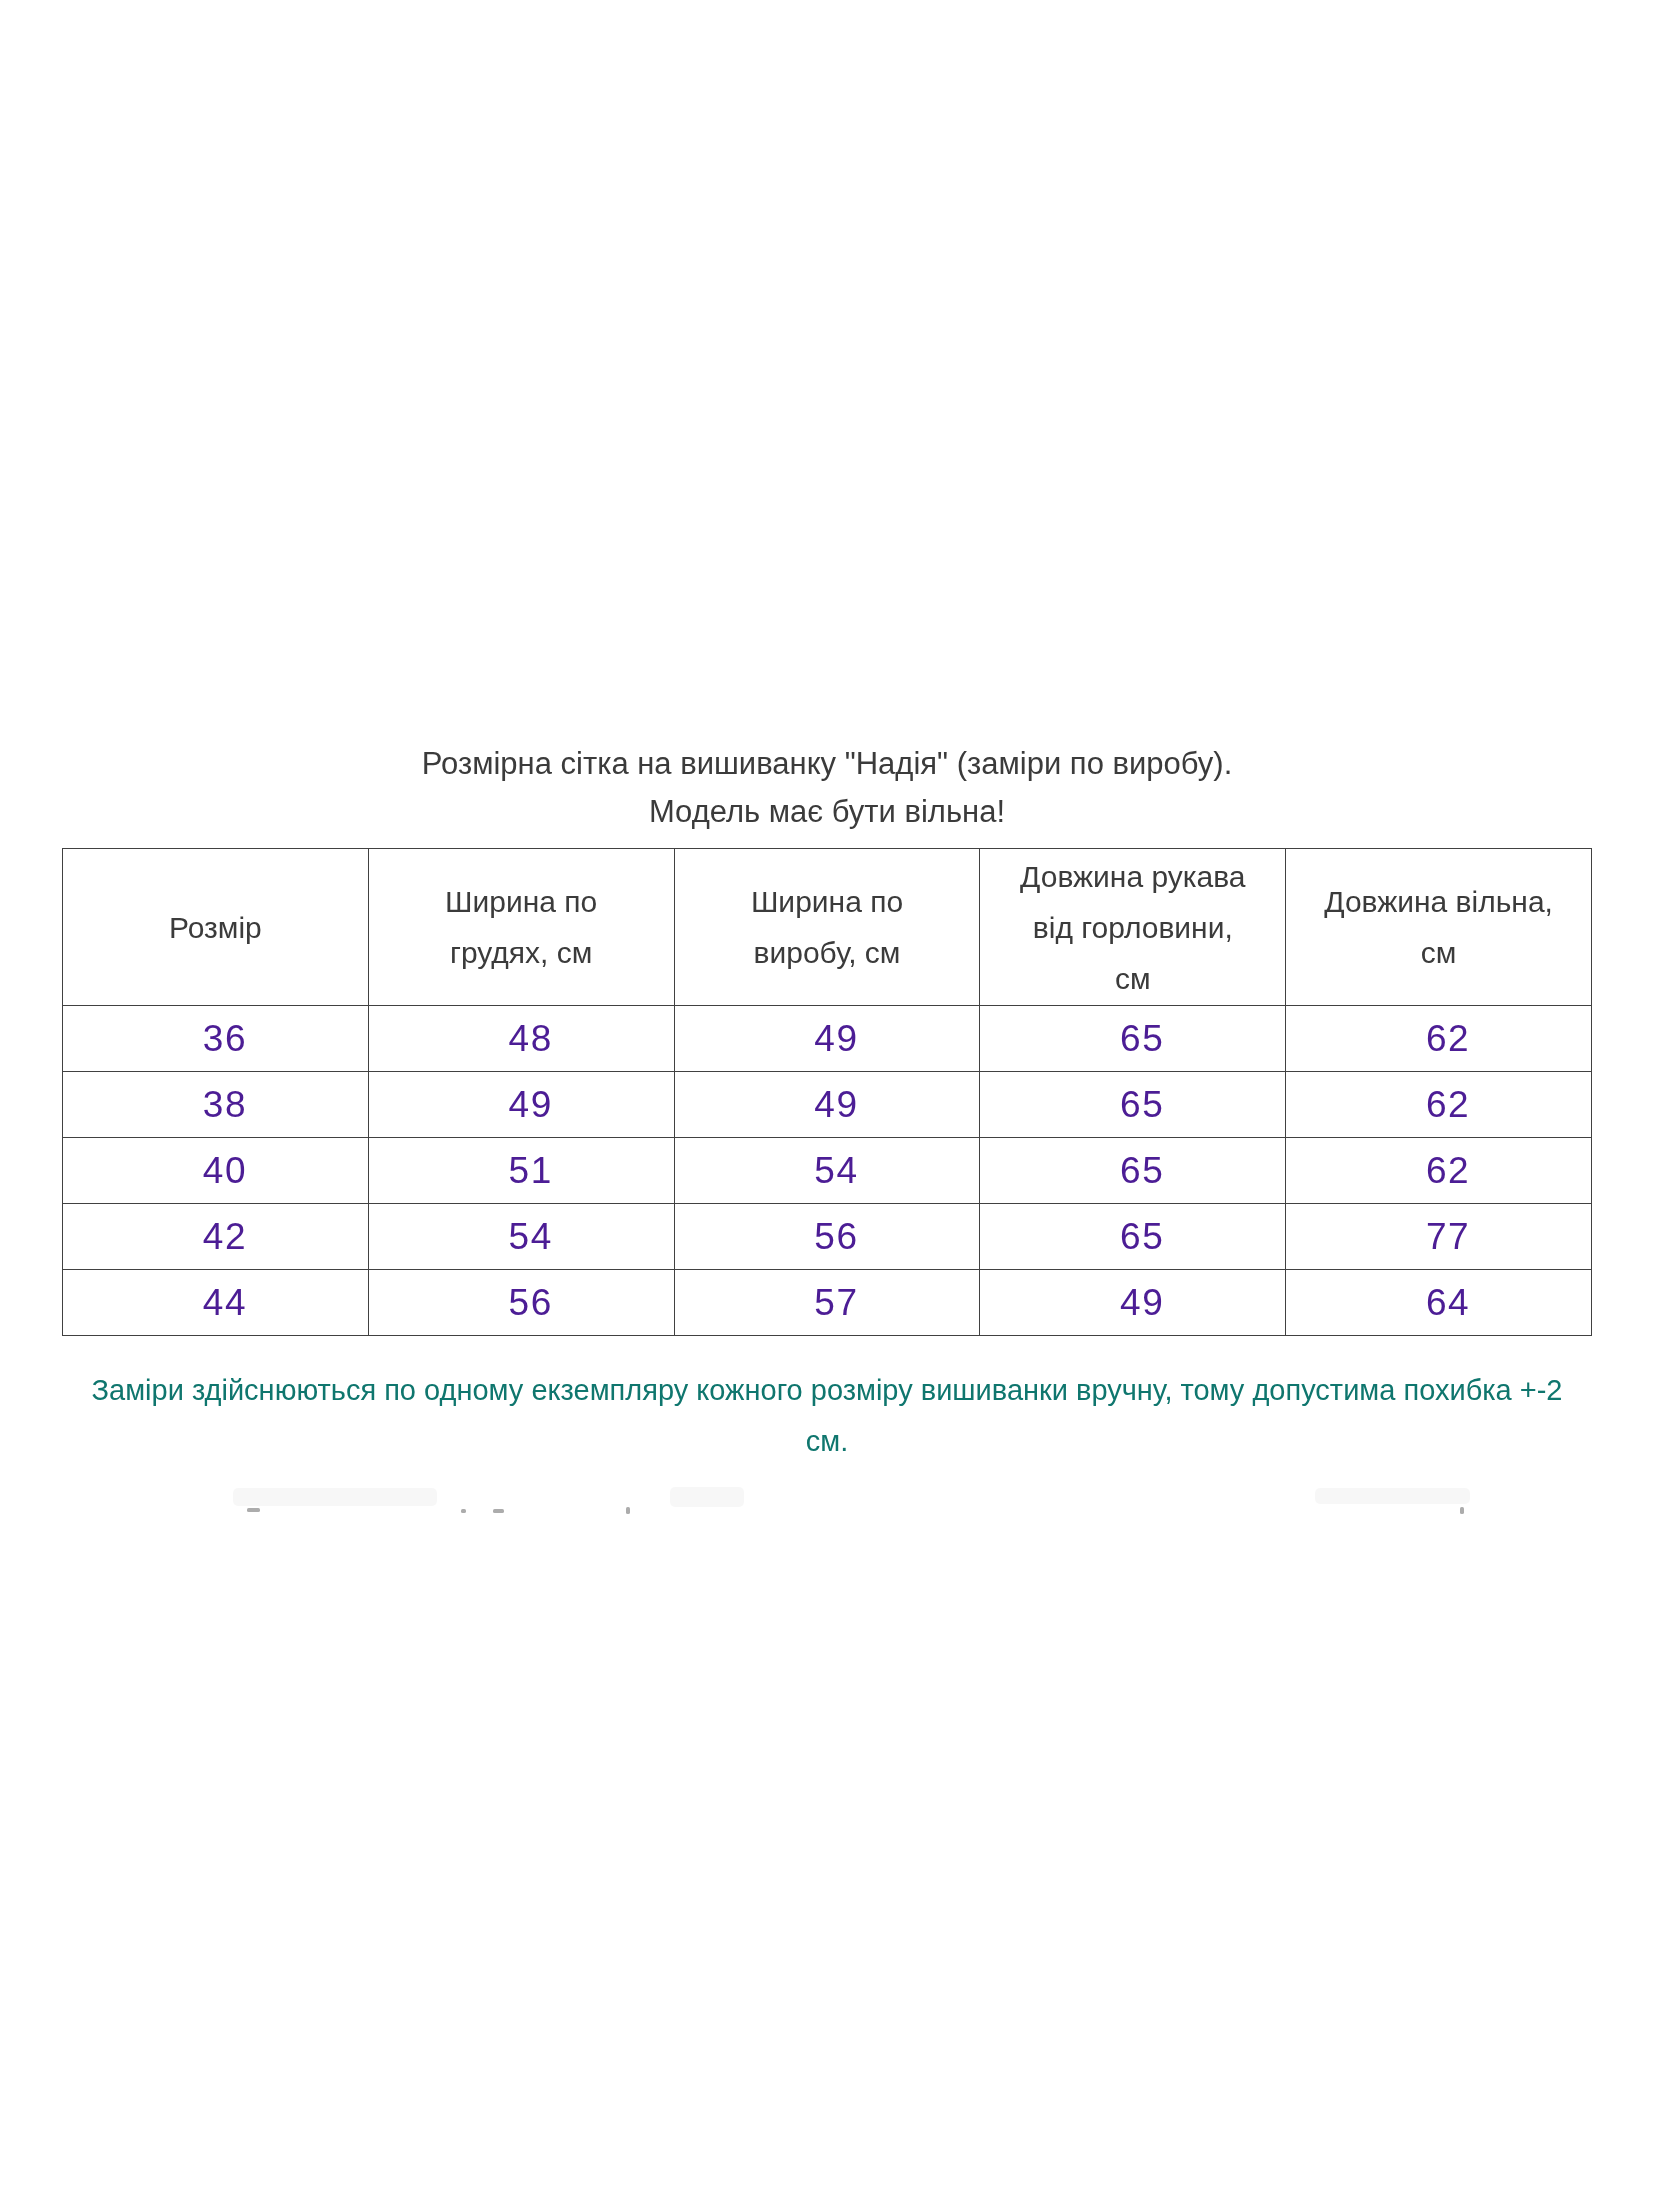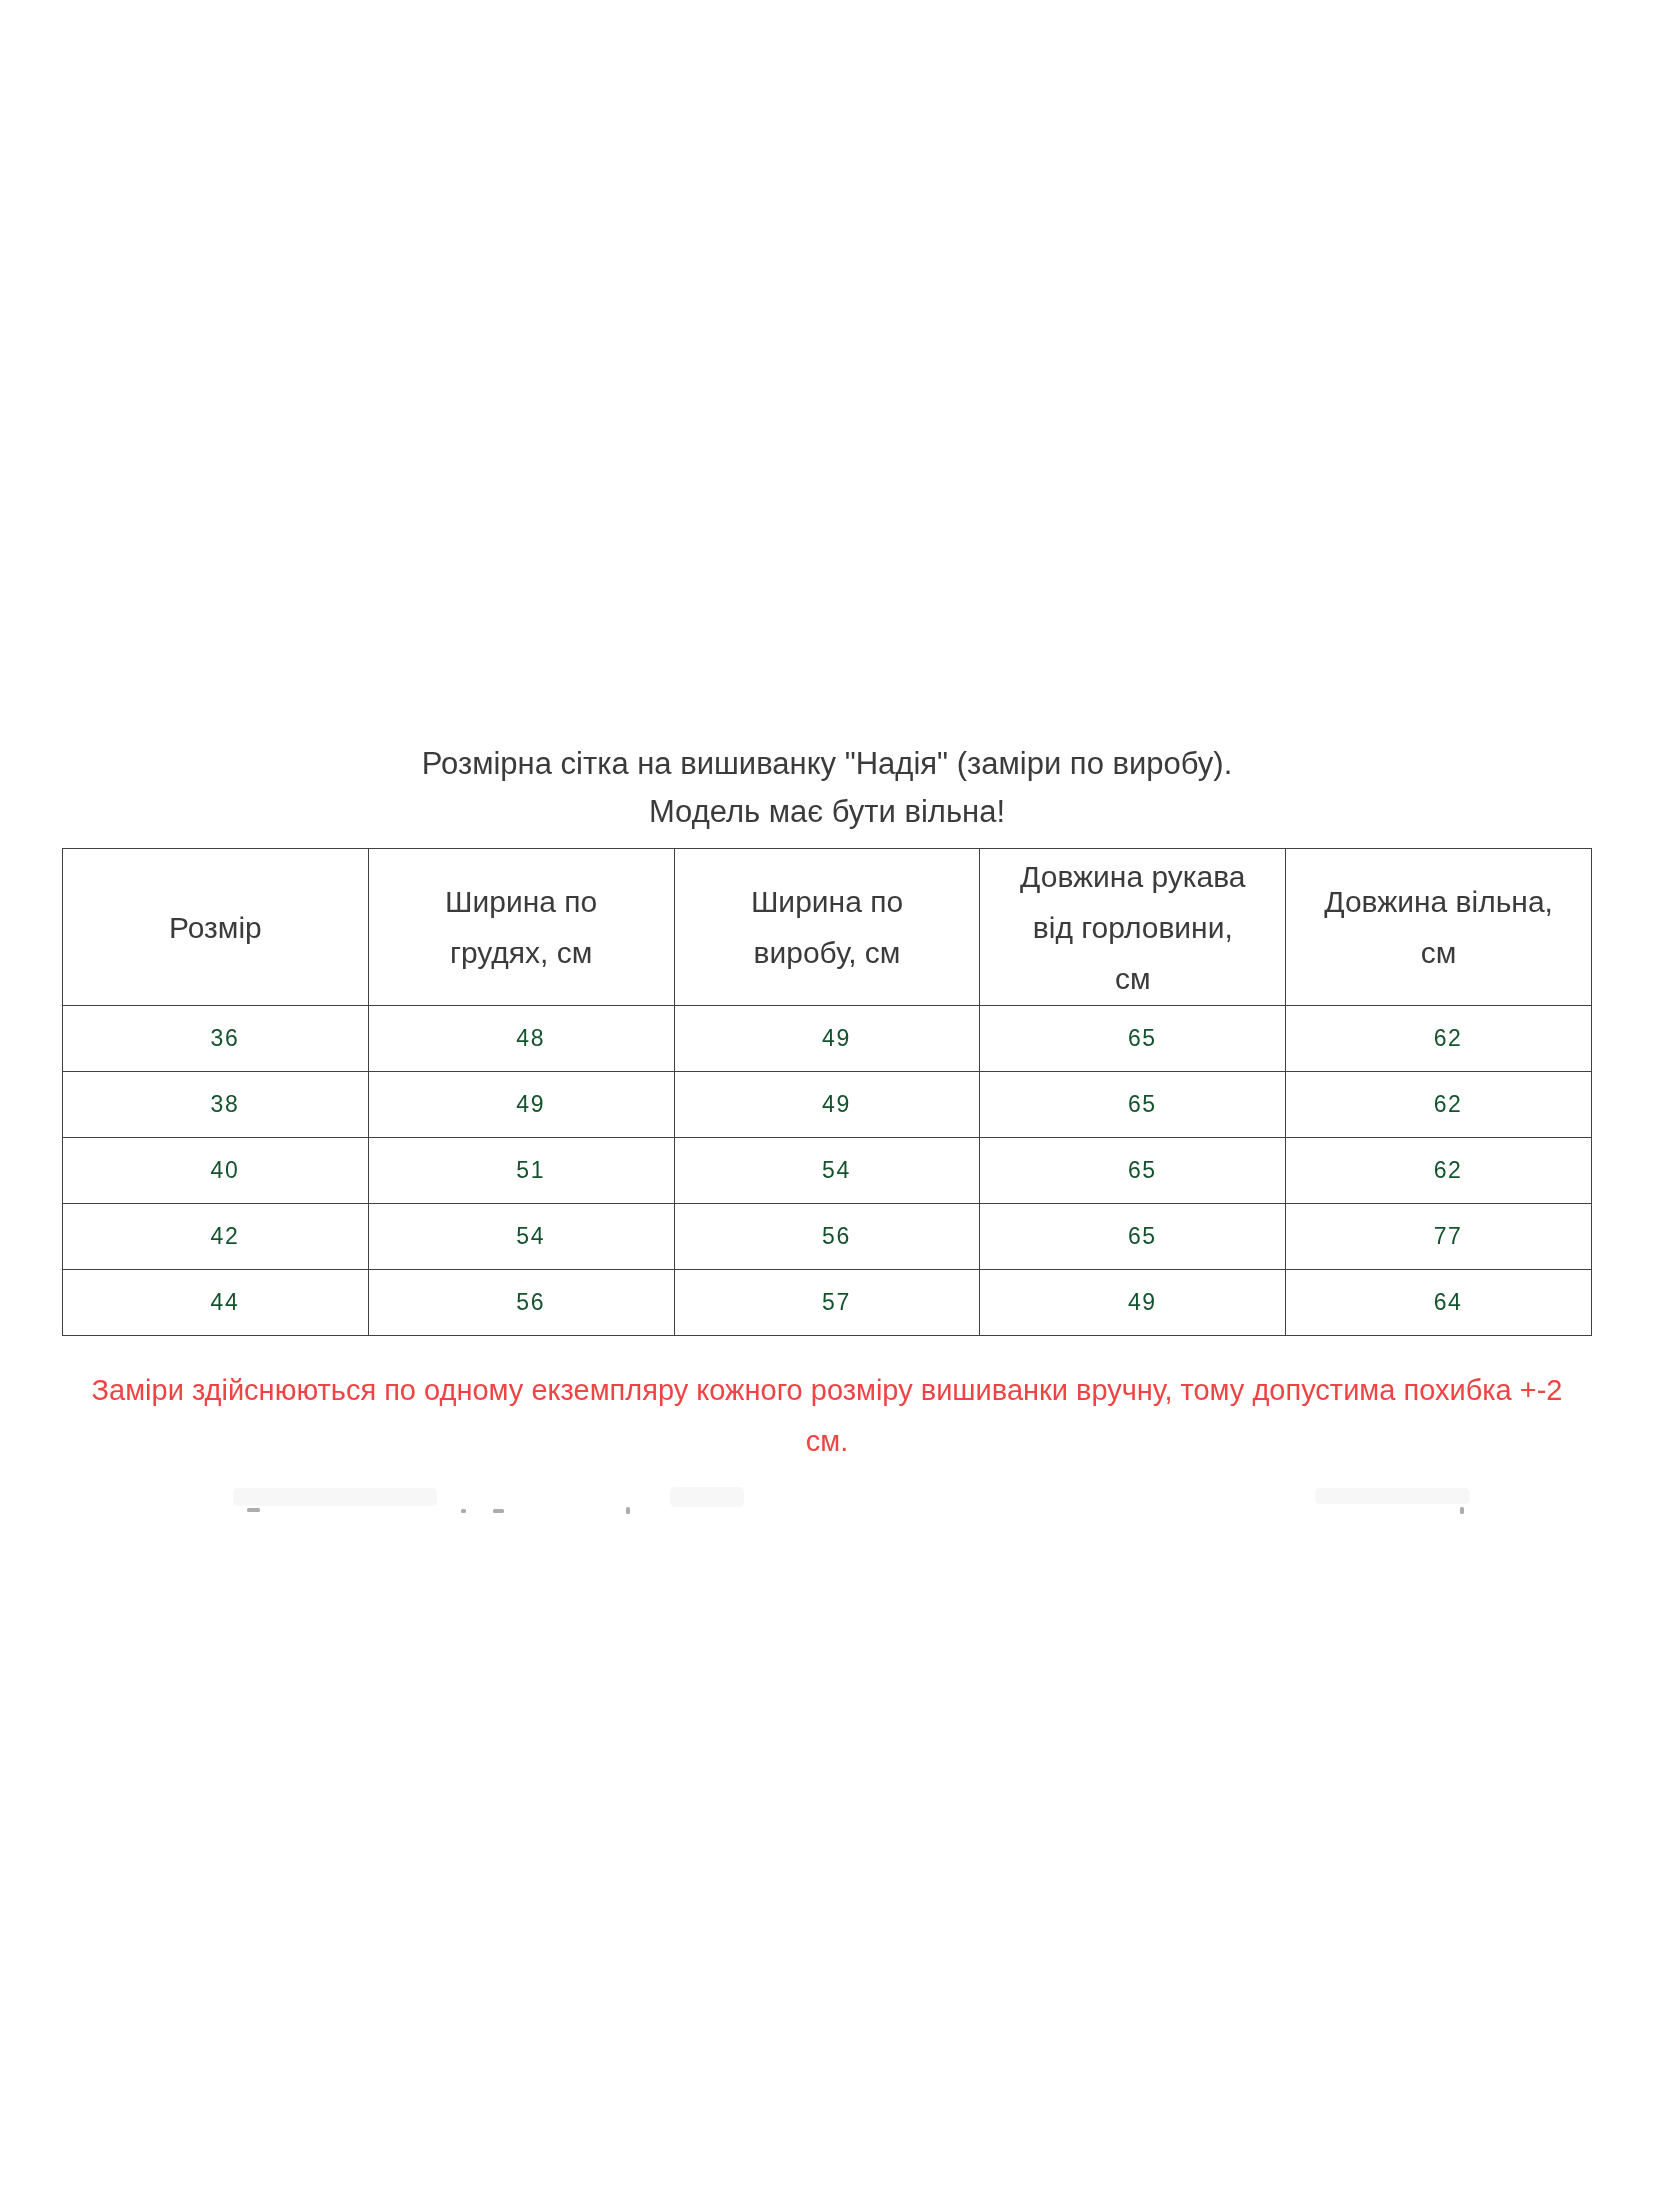--- a/index.html
+++ b/index.html
@@ -47,33 +47,33 @@
     height: 157px;
     font-weight: normal;
     font-size: 30px;
     line-height: 51px;
     color: #3b3b3b;
     padding: 0 8.2px;
   }
   table.size-table thead th .hline { display: block; }
   table.size-table tbody td {
     height: 66px;
-    font-size: 23px;
+    font-size: 37px;
     letter-spacing: 1.6px;
-    color: #14532d;
+    color: #4c1d95;
     padding-left: 20px;
   }
 
   .footnote {
     width: 100%;
     margin-top: 29px;
     text-align: center;
     font-size: 29px;
     line-height: 51px;
-    color: #ef4444;
+    color: #0f766e;
   }
   .footnote .fline { display: block; white-space: nowrap; }
 
   
   .ghost { position: absolute; background: rgba(70,70,70,0.45); border-radius: 1.6px; }
   .ghost-smudge { position: absolute; background: rgba(0,0,0,0.03); border-radius: 4.9px; }
   .g1 { left: 247px;  top: 1508px; width: 13px; height: 4.1px; }
   .g2 { left: 461px;  top: 1509px; width: 4.9px;  height: 4.1px; }
   .g3 { left: 493px;  top: 1509px; width: 10.6px; height: 4.1px; }
   .g4 { left: 626px;  top: 1507px; width: 4.1px;  height: 6.5px; }

